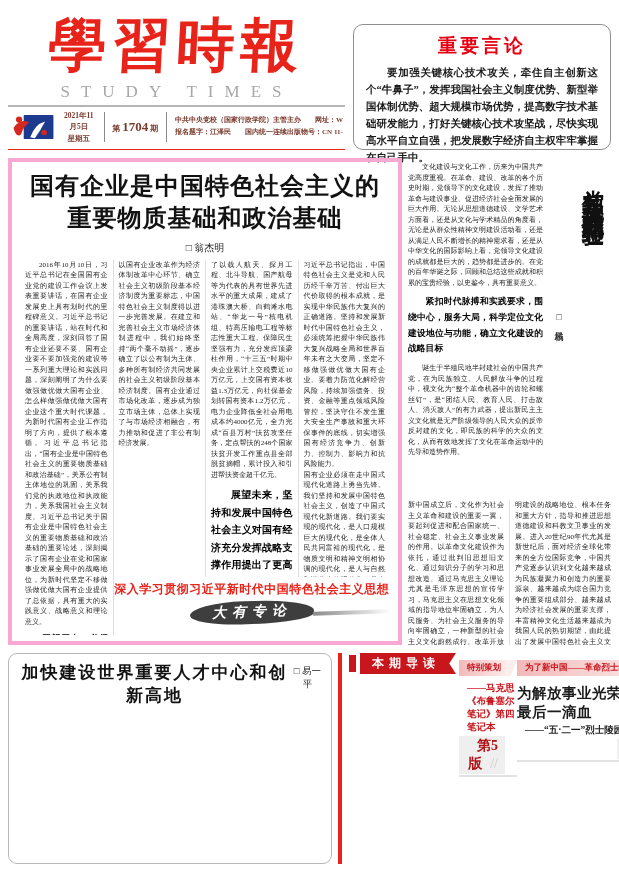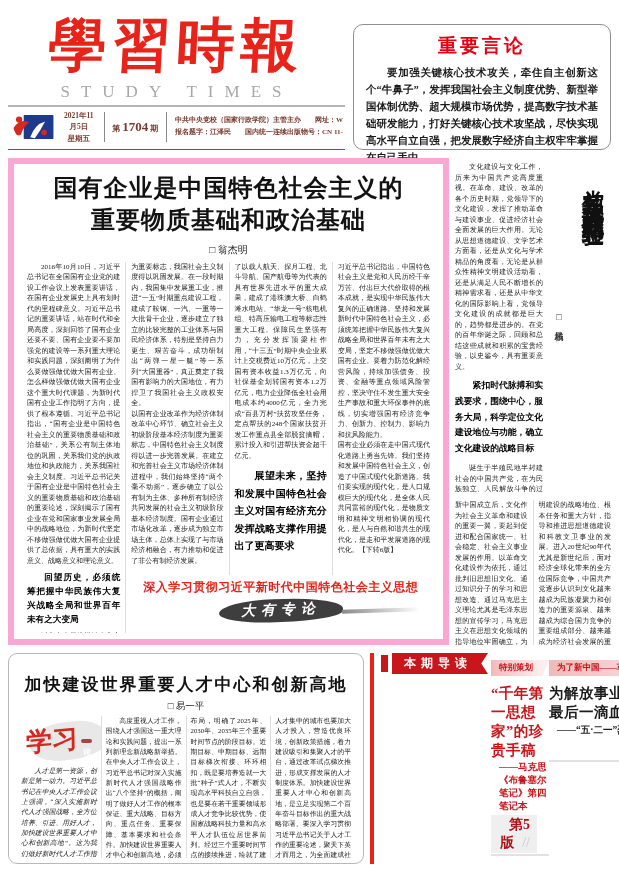--- a/index.html
+++ b/index.html
@@ -21,21 +21,21 @@
   .red-rule { height:4px; background:#e8231a; margin-top:2px; }
 
   
   .quote-box { width:258px; flex:none; border:1.5px solid #8f8f8f; border-radius:10px; padding:8px 12px 6px;margin-top:16px; }
   .quote-title { color:#e60012; font-size:19px; font-weight:bold; text-align:center; letter-spacing:3px; }
   .quote-body { font-size:10.5px; font-weight:bold; line-height:1.62; text-align:justify; text-indent:2em; margin-top:5px; color:#1a1a1a; }
 
   
   .content-top { display:flex; gap:6px; margin-top:8px; height:487px; }
 
-  .main-article { width:441px; flex:none; border:6px solid #f9a8d4; padding:8px 8px 6px; display:flex; flex-direction:column; }
+  .main-article { width:394px; flex:none; border:4px solid #f9a8d4; padding:8px 8px 6px; display:flex; flex-direction:column; }
   .main-title { text-align:center; font-size:24px; font-weight:bold; line-height:1.35; color:#121212; letter-spacing:1px; }
   .m-author { text-align:center; font-size:10px; margin:6px 0 5px; color:#222; }
   .main-body { flex:1; display:flex; overflow:hidden; }
   .mcol { width:25%; flex:none; padding:0 5px; font-size:7px; line-height:1.5; text-align:justify; color:#222; overflow:hidden; }
   .mcol p, .racol p, .bcol p { text-indent:2em; }
   .right-area { flex:1; display:flex; flex-direction:column; border-left:1px solid #ddd; min-width:0; }
   .right-cols { flex:1; display:flex; overflow:hidden; }
   .rc { flex:1; padding:0 5px; font-size:7px; line-height:1.5; text-align:justify; color:#222; overflow:hidden; }
   .rc + .rc { border-left:1px solid #ddd; }
   .msub { font-weight:bold; font-size:8.6px; line-height:1.6; margin:5px 0; text-indent:2em; color:#000; }
@@ -53,21 +53,21 @@
   .ra-body p { text-indent:2em; }
   .ra-sub { font-weight:bold; font-size:8.8px; line-height:1.8; margin:6px 0; text-indent:2em; color:#000; }
   .ra-author { writing-mode:vertical-rl; font-size:9px; color:#333; width:17px; flex:none; padding-top:150px; }
   .ra-title { writing-mode:vertical-rl; font-size:22px; font-weight:bold; color:#111; width:46px; flex:none; letter-spacing:3px; line-height:1.6; padding-top:10px; }
   .ra-lower { flex:1; display:flex; margin-top:6px; overflow:hidden; }
   .racol { flex:1; font-size:7px; line-height:1.5; text-align:justify; color:#222; overflow:hidden; padding-right:5px; }
   .racol + .racol { border-left:1px solid #ddd; padding-left:5px; padding-right:0; }
 
   
   .content-bottom { display:flex; margin-top:8px; height:211px; }
-  .bottom-article { width:356px; flex:none; border:1.5px solid #b8b8b8; border-radius:9px; padding:19px 8px 5px; display:flex; flex-direction:column; }
+  .bottom-article { width:324px; flex:none; border:1.5px solid #b8b8b8; border-radius:9px; padding:7px 8px 5px; display:flex; flex-direction:row; }
   .ba-title { text-align:center; font-size:17px; font-weight:bold; letter-spacing:2px; color:#121212; }
   .ba-author { text-align:center; font-size:9.5px; margin:4px 0 3px; color:#222; }
   .ba-body { flex:1; display:flex; overflow:hidden; }
   .bcol { flex:1; padding:0 4px; font-size:6.8px; line-height:1.52; text-align:justify; color:#222; overflow:hidden; }
   .bcol + .bcol { border-left:1px solid #ddd; }
   .kai { font-style:italic; }
   .xl-logo { height:50px; display:flex; align-items:center; justify-content:center; gap:3px; position:relative; }
   .xl-logo::before { content:""; position:absolute; left:8px; top:6px; width:78px; height:38px; background:#e8e8e8; border-radius:50% 40% 55% 45%/55% 50% 45% 50%; transform:rotate(-6deg); }
   .xl-cal { position:relative; color:#d5281e; font-size:26px; font-weight:bold; transform:rotate(-5deg) skewX(-4deg); }
   .xl-stamp { position:relative; writing-mode:vertical-rl; background:#9c4a42; color:#fff; font-size:8px; line-height:1.2; padding:2px 1px; border-radius:2px; }
@@ -142,21 +142,20 @@
       <div class="m-author">□ 翁杰明</div>
       <div class="main-body">
         <div class="mcol">
           <p>2016年10月10日，习近平总书记在全国国有企业党的建设工作会议上发表重要讲话，在国有企业发展史上具有划时代的里程碑意义。习近平总书记的重要讲话，站在时代和全局高度，深刻回答了国有企业还要不要、国有企业要不要加强党的建设等一系列重大理论和实践问题，深刻阐明了为什么要做强做优做大国有企业、怎么样做强做优做大国有企业这个重大时代课题，为新时代国有企业工作指明了方向，提供了根本遵循。习近平总书记指出，“国有企业是中国特色社会主义的重要物质基础和政治基础”，关系公有制主体地位的巩固，关系我们党的执政地位和执政能力，关系我国社会主义制度。习近平总书记关于国有企业是中国特色社会主义的重要物质基础和政治基础的重要论述，深刻揭示了国有企业在党和国家事业发展全局中的战略地位，为新时代坚定不移做强做优做大国有企业提供了总依据，具有重大的实践意义、战略意义和理论意义。</p>
           <p class="msub">回望历史，必须统筹把握中华民族伟大复兴战略全局和世界百年未有之大变局</p>
           <p>以集中力量推进社会主义工业化、奠定社会主义制度物质基础</p>
         </div>
         <div class="right-area">
           <div class="right-cols">
             <div class="rc">
-              <p style="text-indent:0">为重要标志，我国社会主义制度得以巩固发展。在一段时期内，我国集中发展重工业，推进“一五”时期重点建设工程，建成了鞍钢、一汽、一重等一大批骨干企业，逐步建立了独立的比较完整的工业体系与国民经济体系，特别是坚持自力更生、艰苦奋斗，成功研制出“两弹一星一艇”等一系列“大国重器”，真正奠定了我国有影响力的大国地位，有力捍卫了我国社会主义政权安全。</p>
               <p>以国有企业改革作为经济体制改革中心环节、确立社会主义初级阶段基本经济制度为重要标志，中国特色社会主义制度得以进一步完善发展。在建立和完善社会主义市场经济体制进程中，我们始终坚持“两个毫不动摇”，逐步确立了以公有制为主体、多种所有制经济共同发展的社会主义初级阶段基本经济制度。国有企业通过市场化改革，逐步成为独立市场主体，总体上实现了与市场经济相融合，有力推动和促进了非公有制经济发展。</p>
             </div>
             <div class="rc">
               <p style="text-indent:0">了以载人航天、探月工程、北斗导航、国产航母等为代表的具有世界先进水平的重大成果，建成了港珠澳大桥、白鹤滩水电站、“华龙一号”核电机组、特高压输电工程等标志性重大工程。保障民生坚强有力，充分发挥顶梁柱作用，“十三五”时期中央企业累计上交税费近10万亿元，上交国有资本收益1.3万亿元，向社保基金划转国有资本1.2万亿元，电力企业降低全社会用电成本约4000亿元，全力完成“百县万村”扶贫攻坚任务，定点帮扶的248个国家扶贫开发工作重点县全部脱贫摘帽，累计投入和引进帮扶资金超千亿元。</p>
               <p class="inset">展望未来，坚持和发展中国特色社会主义对国有经济充分发挥战略支撑作用提出了更高要求</p>
             </div>
             <div class="rc">
               <p>习近平总书记指出，中国特色社会主义是党和人民历经千辛万苦、付出巨大代价取得的根本成就，是实现中华民族伟大复兴的正确道路。坚持和发展新时代中国特色社会主义，必须统筹把握中华民族伟大复兴战略全局和世界百年未有之大变局，坚定不移做强做优做大国有企业。要着力防范化解经营风险，持续加强债务、投资、金融等重点领域风险管控，坚决守住不发生重大安全生产事故和重大环保事件的底线，切实增强国有经济竞争力、创新力、控制力、影响力和抗风险能力。</p>
               <p>国有企业必须在走中国式现代化道路上勇当先锋。我们坚持和发展中国特色社会主义，创造了中国式现代化新道路。我们要实现的现代化，是人口规模巨大的现代化，是全体人民共同富裕的现代化，是物质文明和精神文明相协调的现代化，是人与自然和谐共生的现代化，是走和平发展道路的现代化。【下转6版】</p>
             </div>
@@ -217,21 +216,20 @@
 
     <div class="digest">
       <div class="digest-header">
         <div class="dh-sq"></div>
         <div class="dh-bar">本期导读</div>
         <div class="dh-line"></div>
       </div>
 
       <div class="digest-item">
         <span class="di-tag">特别策划</span>
-        <div class="di-head red">“千年第一思想家”的珍贵手稿</div>
         <div class="di-sub red">——马克思《布鲁塞尔笔记》第四笔记本</div>
         <div class="di-pageline">
           <span class="di-page">第5版</span>
         </div>
       </div>
 
       <div class="digest-item">
         <span class="di-tag">为了新中国——革命烈士纪念碑碑文敬读</span>
         <div class="di-head">为解放事业光荣地流尽了最后一滴血</div>
         <div class="di-sub">——“五·二一”烈士陵园纪念碑碑文敬读</div>

